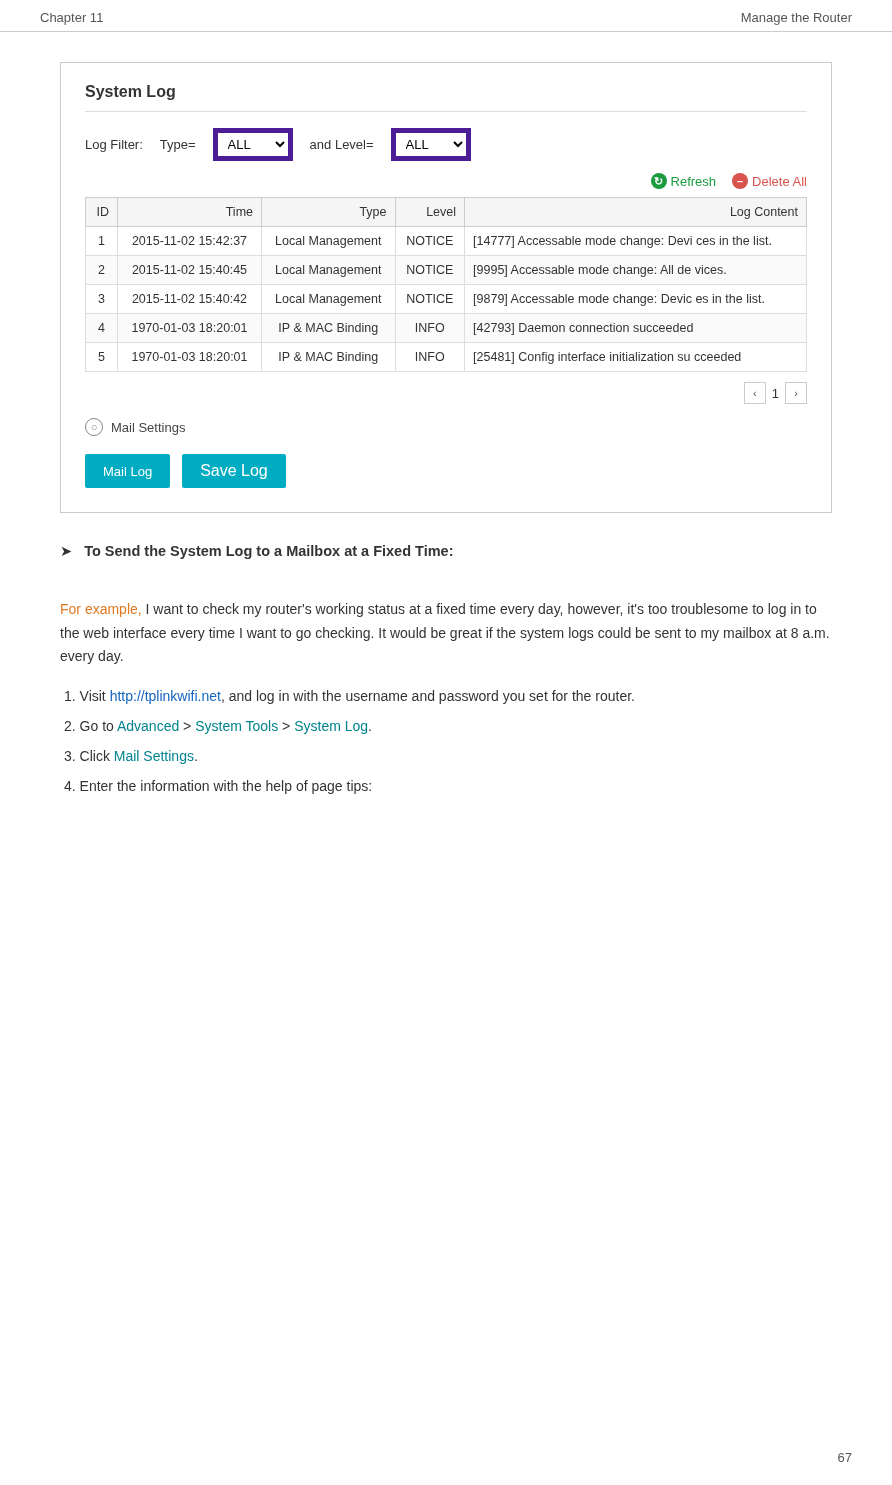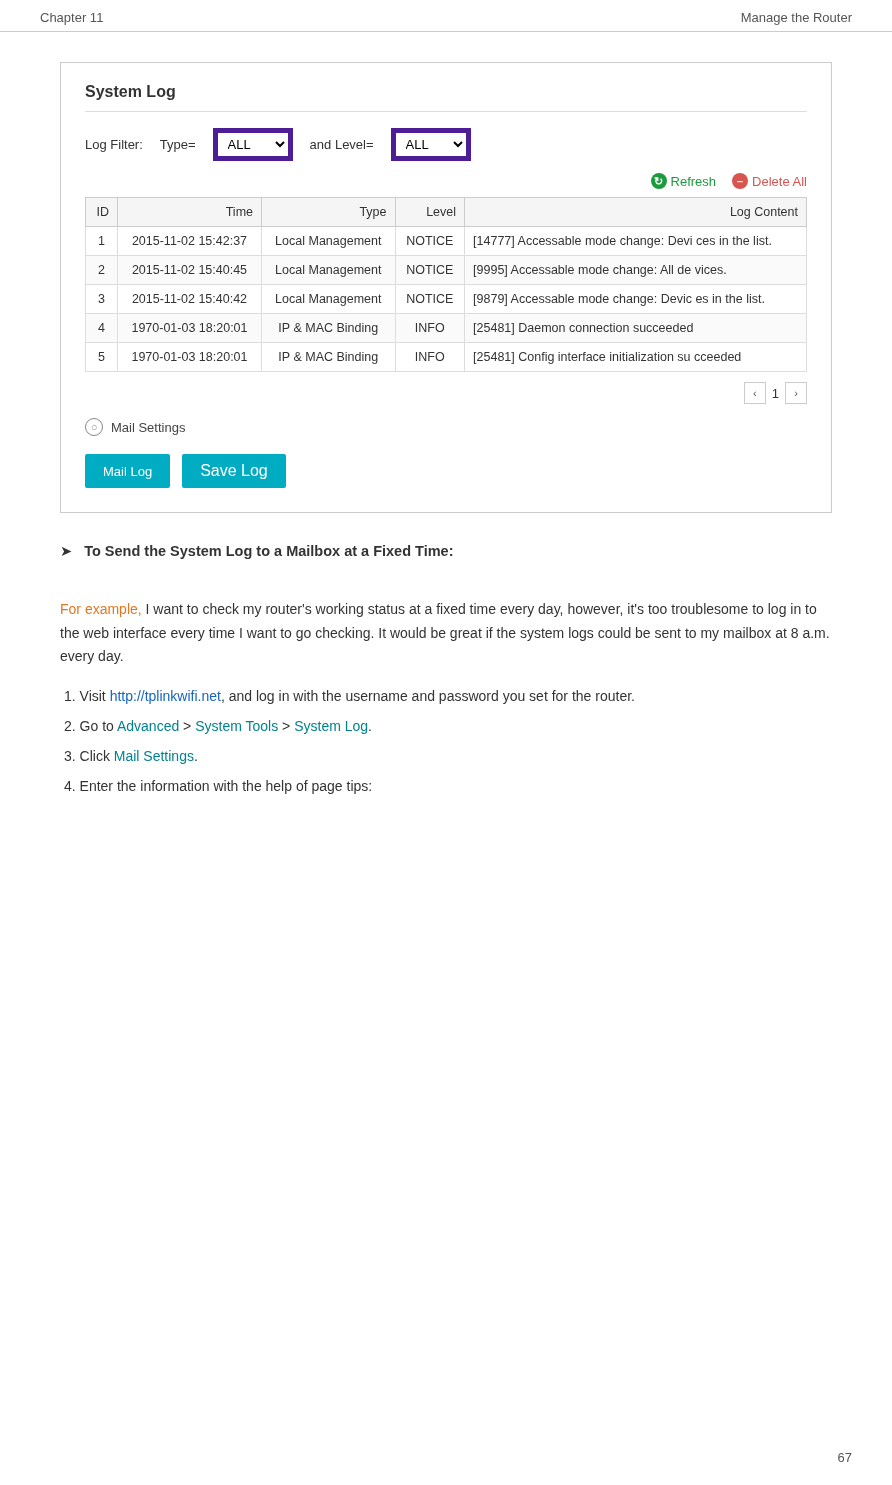--- a/index.html
+++ b/index.html
@@ -340,21 +340,21 @@
             <td>2015-11-02 15:40:42</td>
             <td>Local Management</td>
             <td>NOTICE</td>
             <td class="log-content">[9879] Accessable mode change: Devic es in the list.</td>
           </tr>
           <tr>
             <td>4</td>
             <td>1970-01-03 18:20:01</td>
             <td>IP &amp; MAC Binding</td>
             <td>INFO</td>
-            <td class="log-content">[25481] Daemon connection succeeded</td>
+            <td class="log-content">[42793] Daemon connection succeeded</td>
           </tr>
           <tr>
             <td>5</td>
             <td>1970-01-03 18:20:01</td>
             <td>IP &amp; MAC Binding</td>
             <td>INFO</td>
             <td class="log-content">[25481] Config interface initialization su cceeded</td>
           </tr>
         </tbody>
     </table>

